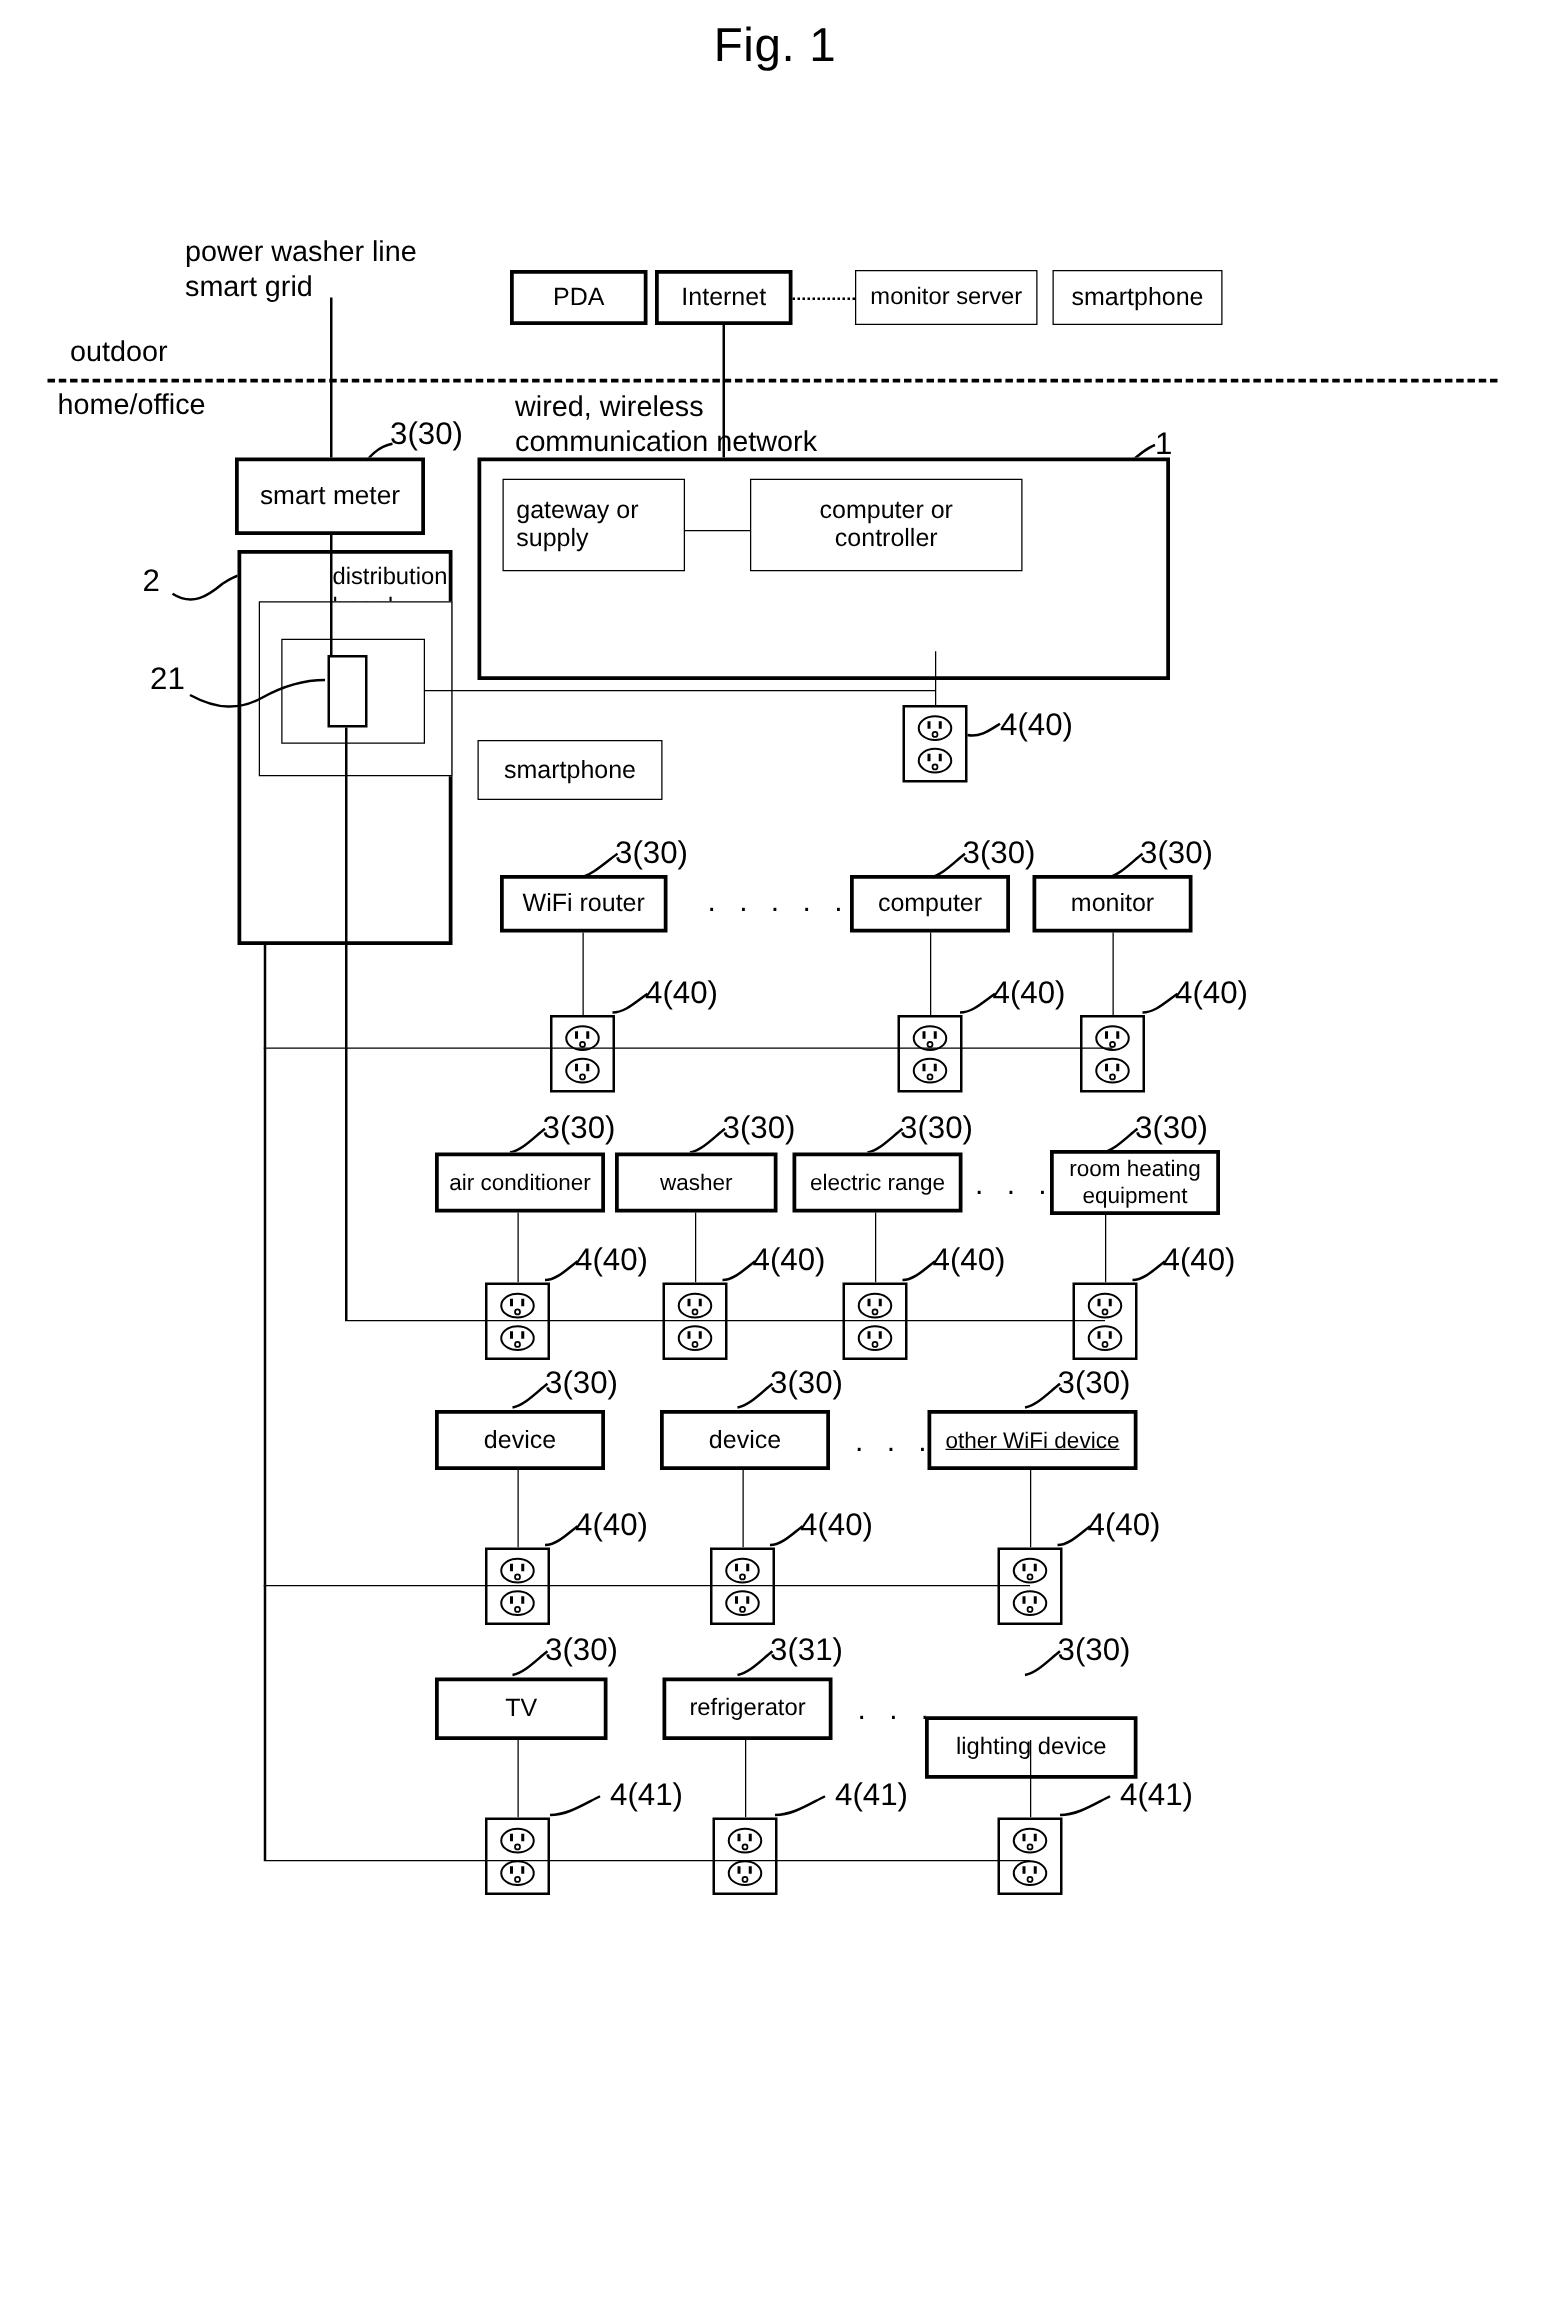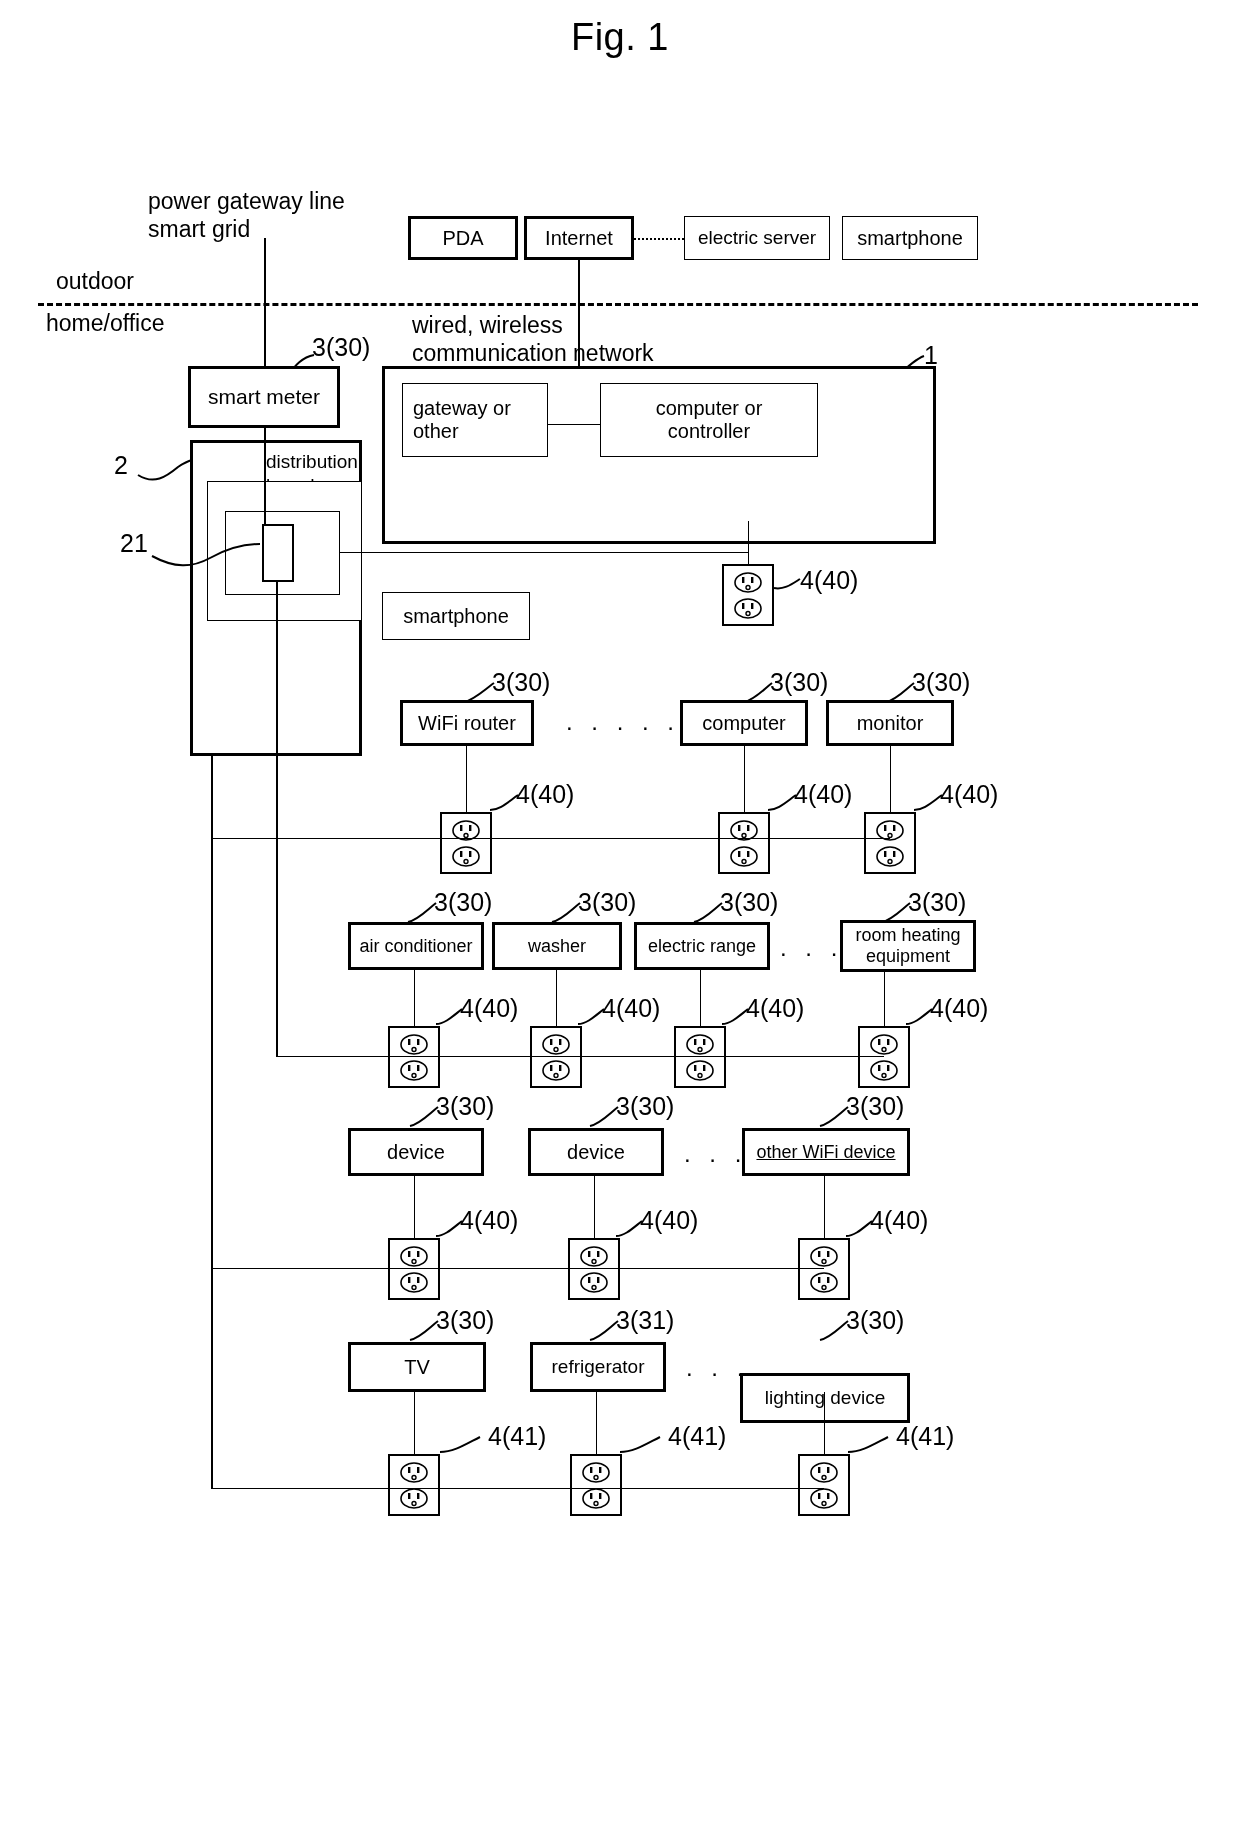--- a/index.html
+++ b/index.html
@@ -117,37 +117,37 @@
 <body>
 
 <div id="page">
 
   <div class="fig-title">Fig. 1</div>
 
   <div class="dashed-h" style="left:38px; top:303px; width:1160px;"></div>
   <div class="lbl big" style="left:56px; top:268px;">outdoor</div>
   <div class="lbl big" style="left:46px; top:310px;">home/office</div>
 
-  <div class="lbl big" style="left: 148px; top: 188px; white-space: pre-line;">power gateway line
+  <div class="lbl big" style="left: 148px; top: 188px; white-space: pre-line;">power washer line
 smart grid</div>
 
   <div class="v-line" style="left:264px; top:238px; height:135px;"></div>
 
   <div class="box thick" style="left:408px; top:216px; width:110px; height:44px;">
     <span>PDA</span>
   </div>
 
   <div class="box thick" style="left:524px; top:216px; width:110px; height:44px;">
     <span>Internet</span>
   </div>
 
   <div class="dotted-h" style="left:634px; top:238px; width:50px;"></div>
 
   <div class="box thin" style="left:684px; top:216px; width:146px; height:44px; font-size:19px;">
-    <span>electric server</span>
+    <span>monitor server</span>
   </div>
 
   <div class="box thin" style="left:842px; top:216px; width:136px; height:44px;">
     <span>smartphone</span>
   </div>
 
   <div class="v-line" style="left:578px; top:260px; height:165px;"></div>
 
   <div class="lbl big" style="left: 412px; top: 312px; white-space: pre-line;">wired, wireless
 communication network</div>
@@ -186,21 +186,21 @@
 
   <div class="ref" style="left:924px; top:341px;">1</div>
   <svg class="leader" style="left:890px; top:352px; width:44px; height:30px;">
     <path d="M34,4 C26,7 18,14 8,24" stroke="#000" stroke-width="2" fill="none"></path>
   </svg>
 
   <div class="box thick noborder" style="left:382px; top:366px; width:554px; height:178px; border:3px solid #000;"></div>
 
   <div class="box thin left" style="left:402px; top:383px; width:146px; height:74px; font-size:20px; align-items:center;">
     <span style="white-space:pre-line;">gateway or
-other</span>
+supply</span>
   </div>
 
   <div class="box thin" style="left:600px; top:383px; width:218px; height:74px; font-size:20px;">
     <span style="white-space:pre-line;">computer or
 controller</span>
   </div>
 
 
   <div class="h-line thin" style="left:548px; top:424px; width:52px;"></div>
 

